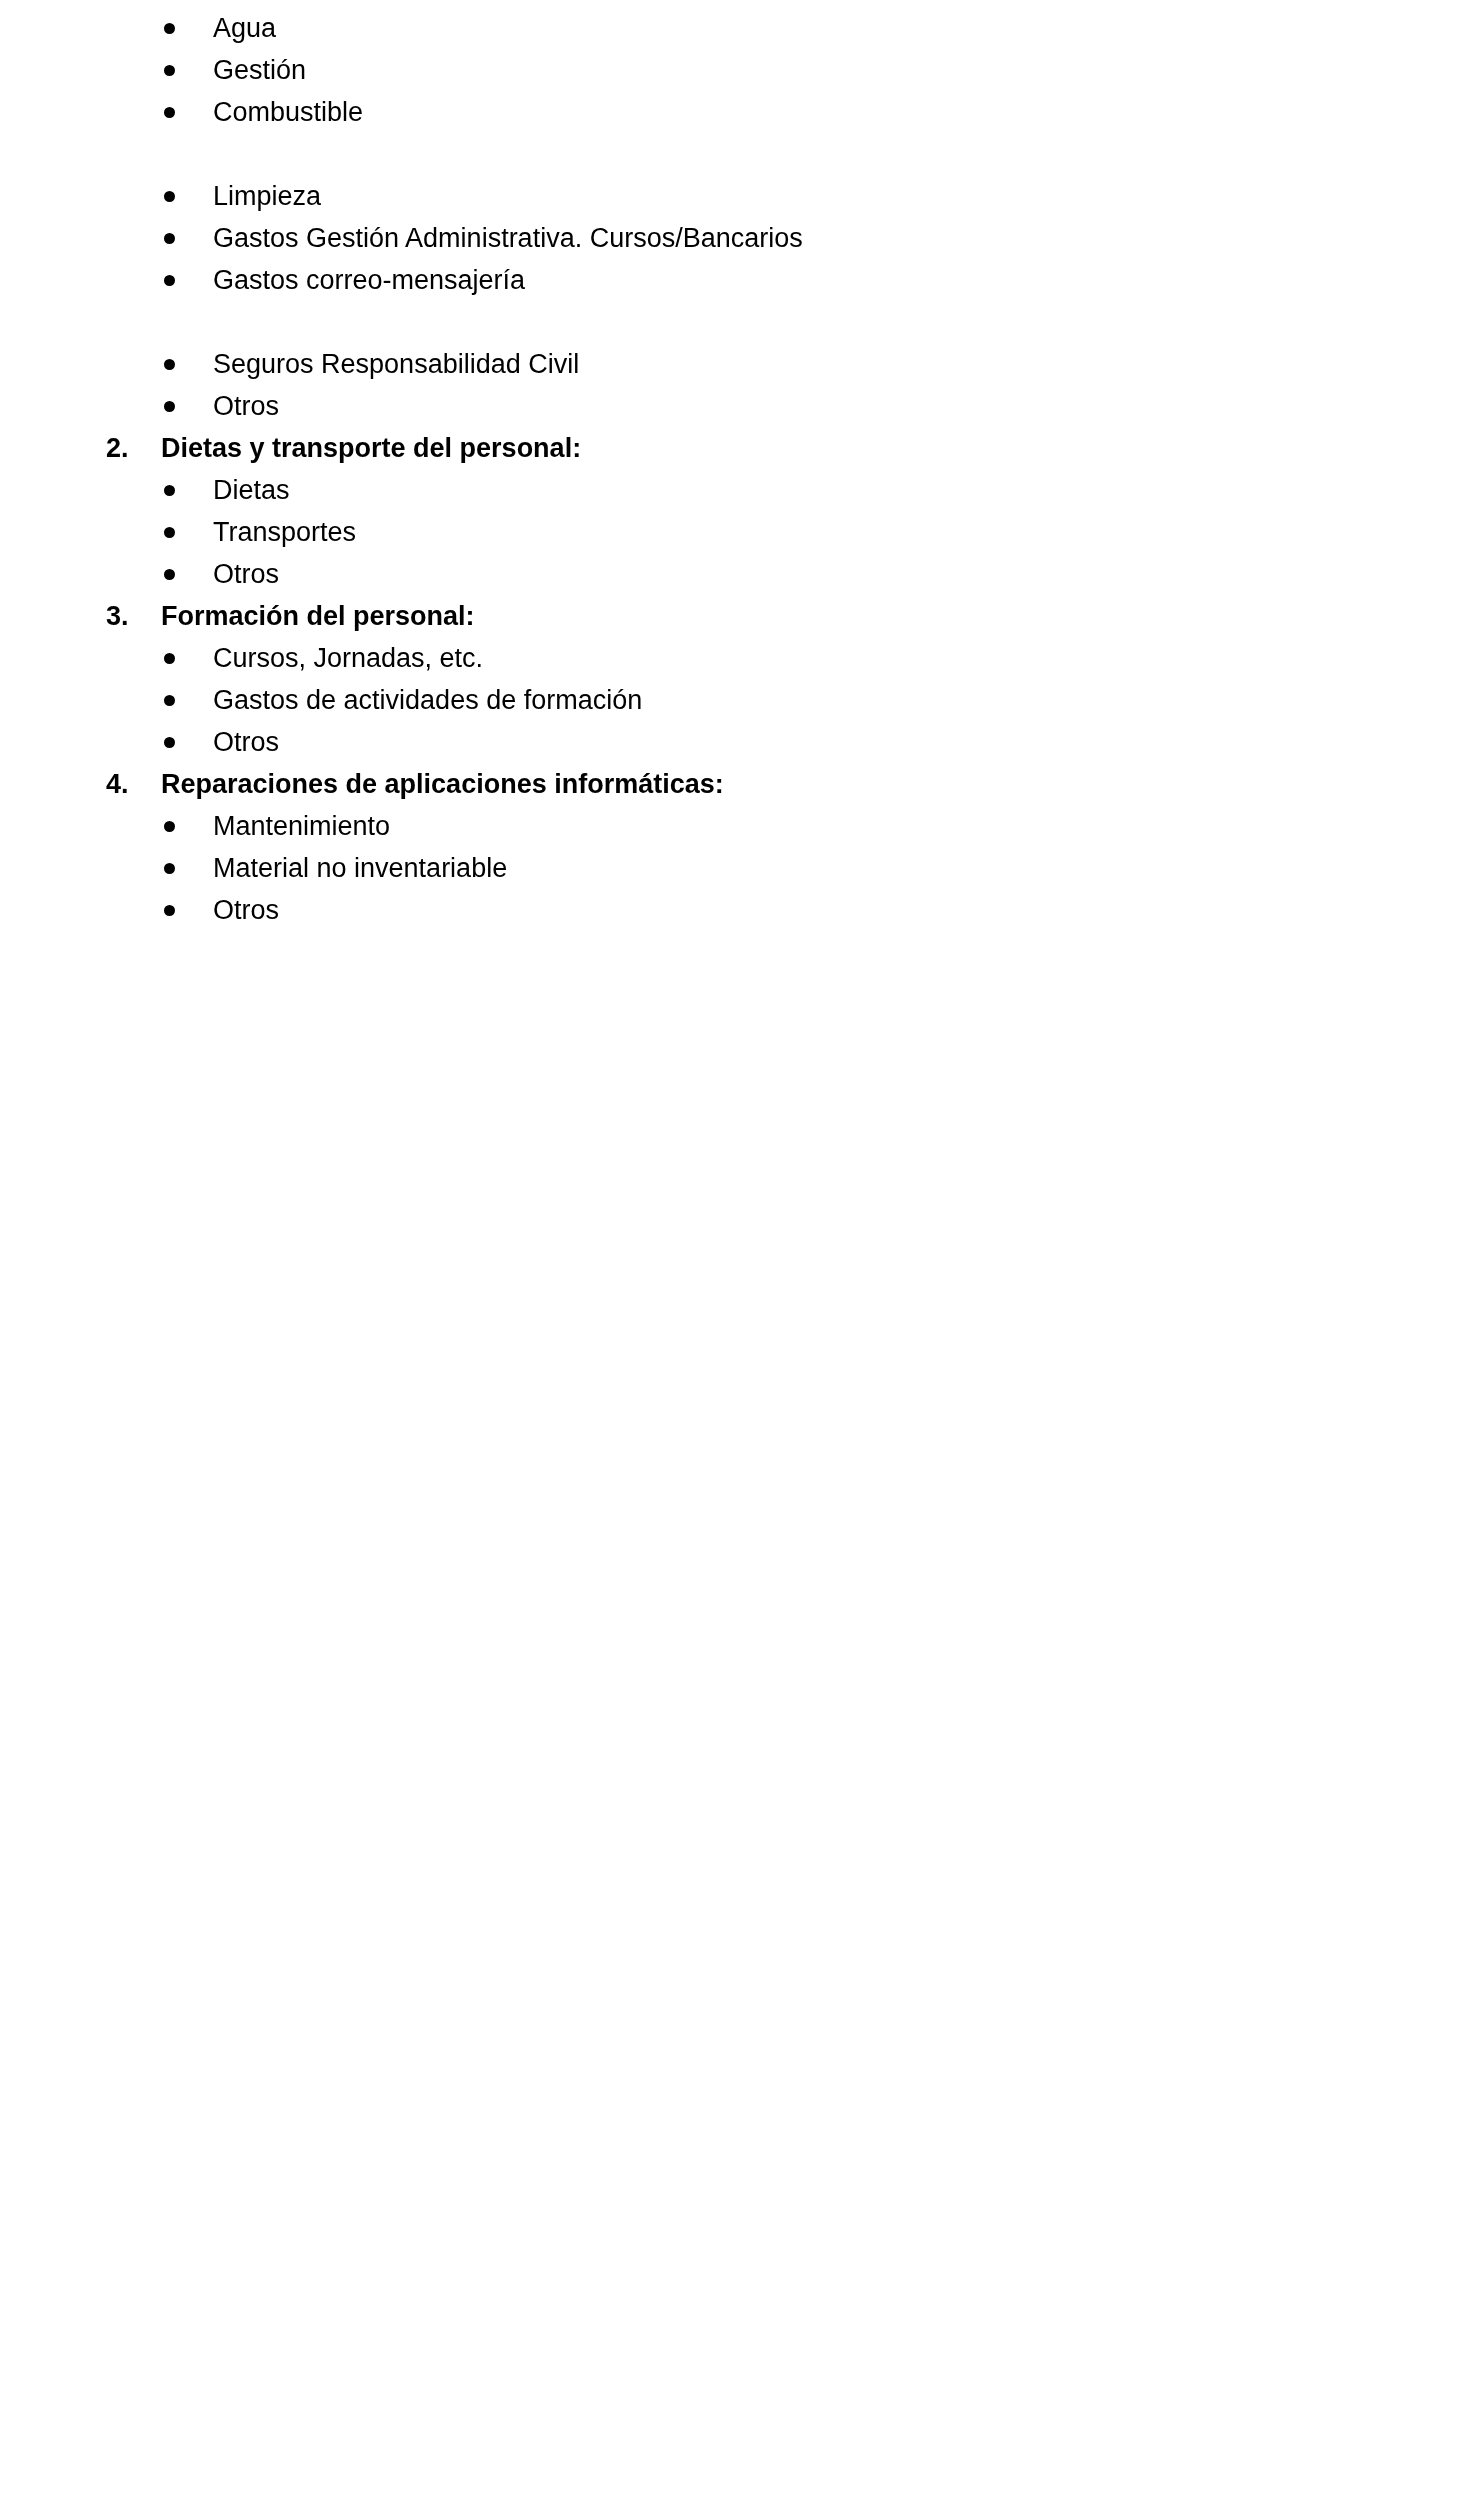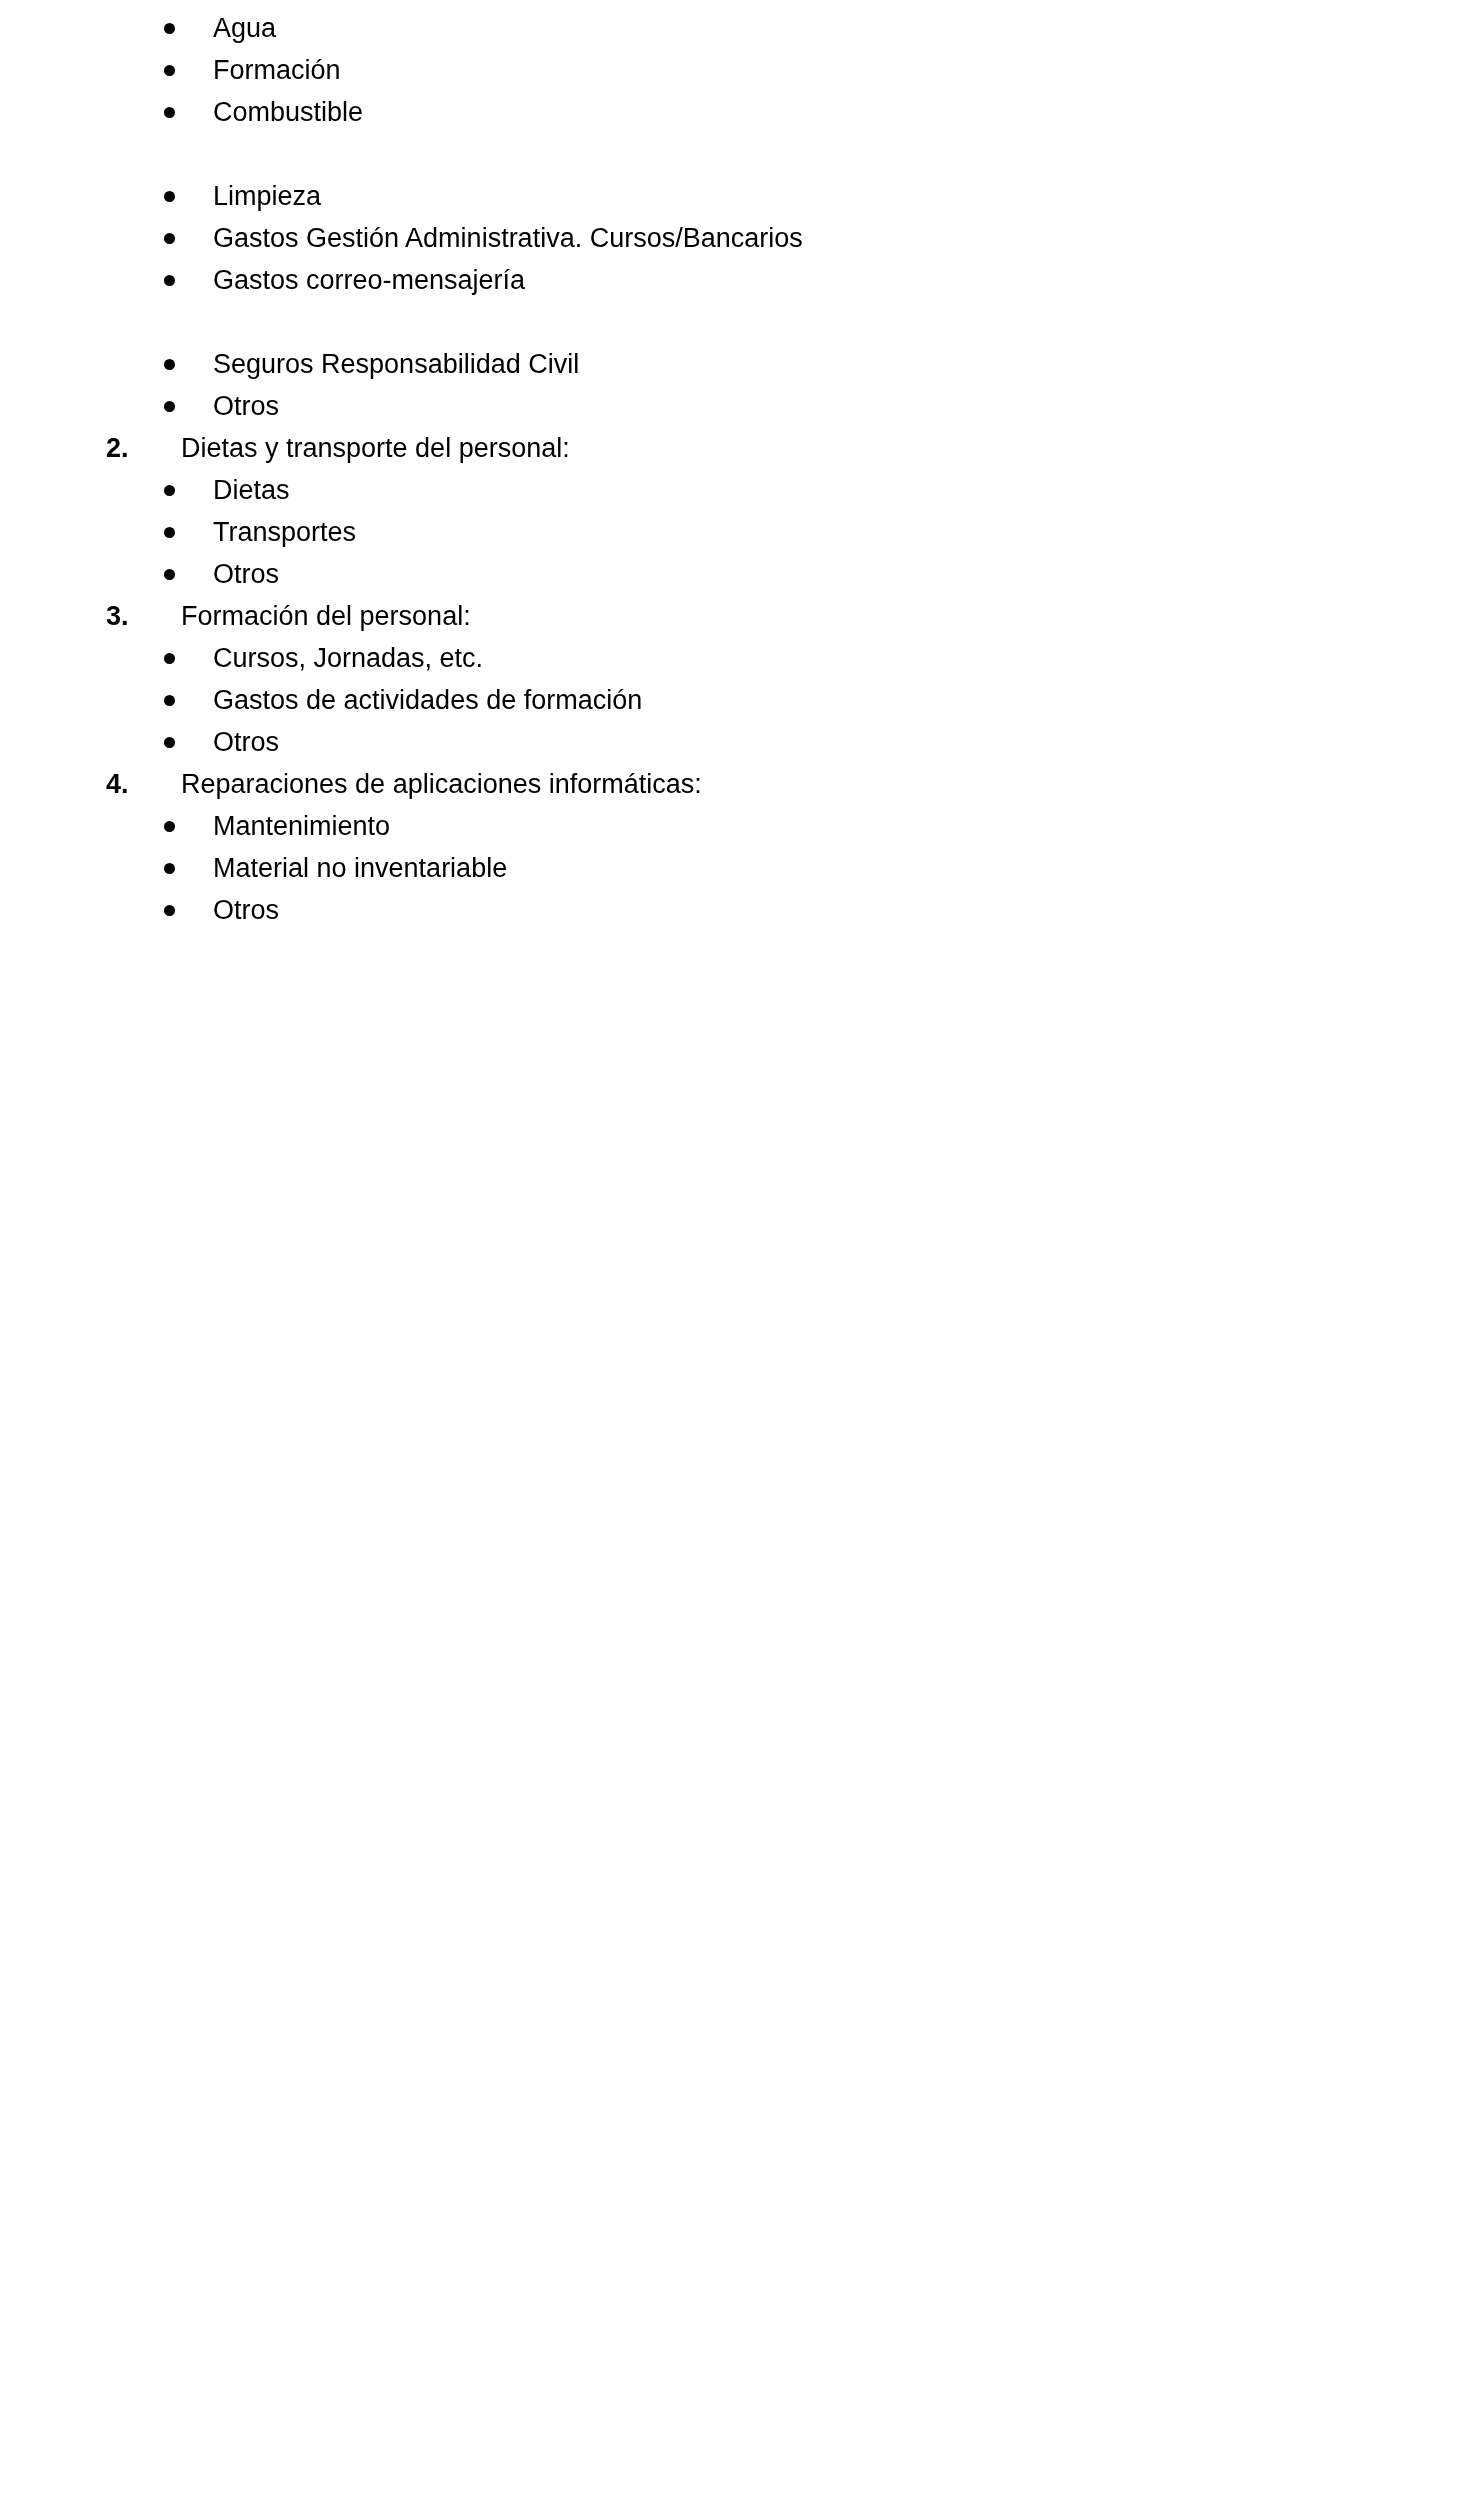--- a/index.html
+++ b/index.html
@@ -41,37 +41,36 @@
   }
   .num-label {
     position: absolute;
     left: 106px;
     font-weight: 700;
     white-space: nowrap;
   }
   .heading-text {
     position: absolute;
     left: 161px;
-    font-weight: 400;
+    font-weight: 700;
     white-space: nowrap;
-    margin-left: 20px;
   }
 </style>
 </head>
 <body>
 
 <div class="page">
 
   <div class="line" style="top:7px">
       <span class="dot"></span>
       <span class="item-text">Agua</span>
     </div>
   <div class="line" style="top:49px">
       <span class="dot"></span>
-      <span class="item-text">Formación</span>
+      <span class="item-text">Gestión</span>
     </div>
   <div class="line" style="top:91px">
       <span class="dot"></span>
       <span class="item-text">Combustible</span>
     </div>
   <div class="line" style="top:175px">
       <span class="dot"></span>
       <span class="item-text">Limpieza</span>
     </div>
   <div class="line" style="top:217px">

